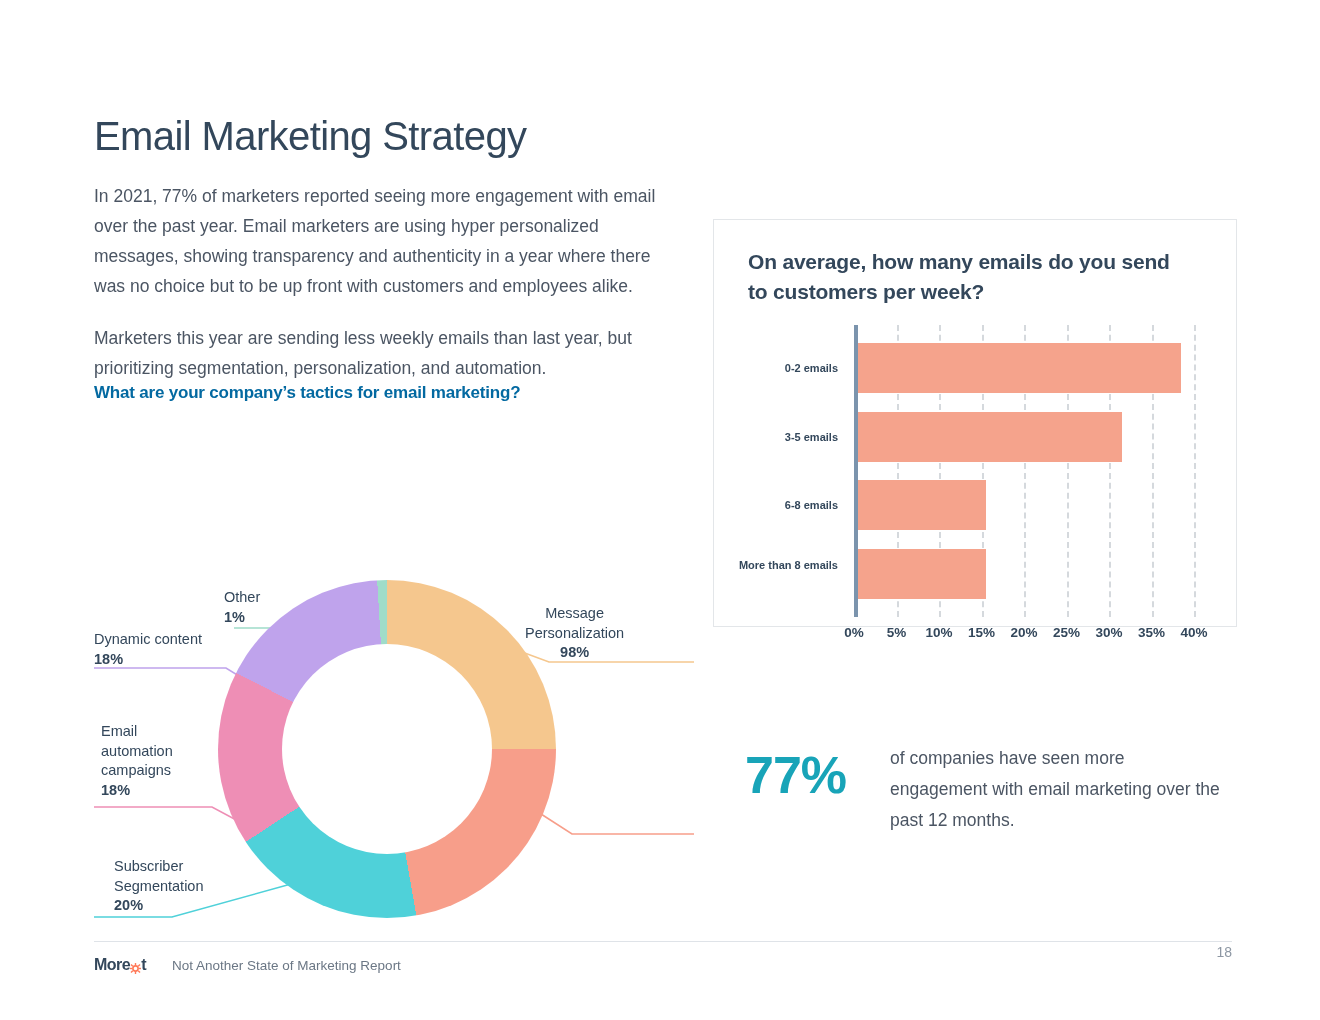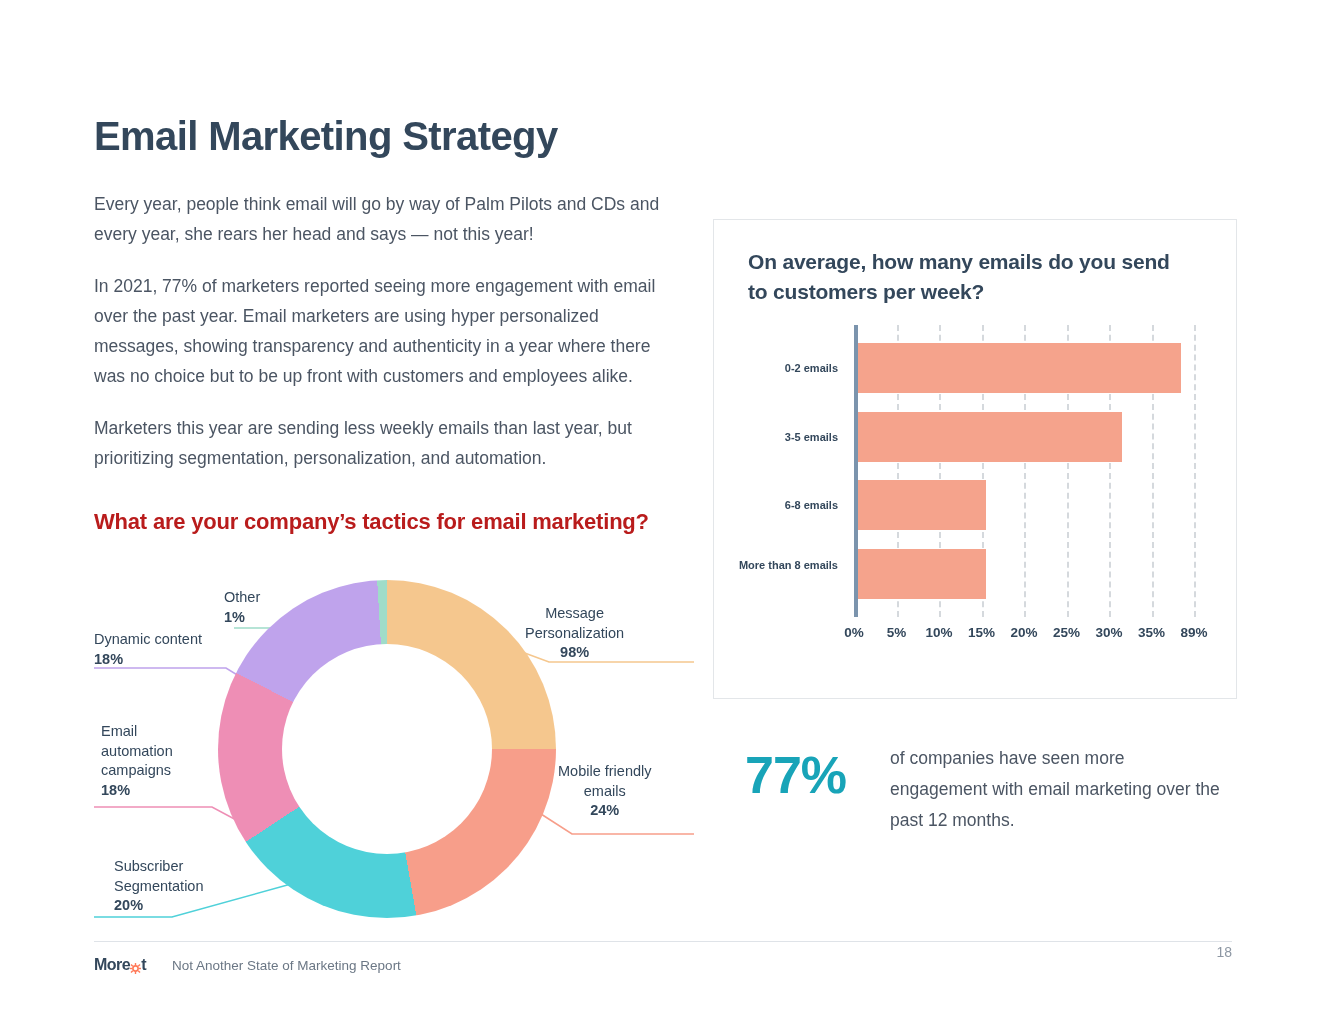--- a/index.html
+++ b/index.html
@@ -27,41 +27,40 @@
   .chapter-eyebrow {
     font-size: 19px;
     font-weight: bold;
     letter-spacing: 1.0px;
     color: #1aa5b8;
     text-transform: uppercase;
     line-height: 1.2;
   }
   .chapter-title {
     font-size: 40px;
-    font-weight: bold;
+    font-weight: normal;
     color: #33475b;
     letter-spacing: -0.6px;
     margin-top: 10px;
     line-height: 1.12;
   }
   .body-para {
     font-size: 17.5px;
     line-height: 30px;
     color: #4b5563;
     width: 590px;
     margin-top: 22px;
     font-weight: 300;
   }
   .body-para.p1 { margin-top: 30px; }
 
   .pie-question {
-    font-size: 22px;
-    font-weight: bold;
-    color: #b91c1c;
-    margin-top: 36px;
+    font-size: 17px;
+    font-weight: bold;
+    color: #0369a1;
     letter-spacing: -0.2px;
   }
 
   
   .donut-wrap {
     position: absolute;
     left: 94px;
     top: 572px;
     width: 600px;
     height: 365px;
@@ -98,21 +97,21 @@
   .pie-label.left { text-align: left; }
 
   .leader { position: absolute; }
 
   
   .bar-panel {
     position: absolute;
     left: 713px;
     top: 219px;
     width: 524px;
-    height: 480px;
+    height: 408px;
     border: 1px solid #e3e6e9;
     background: #ffffff;
   }
   .bar-title {
     position: absolute;
     left: 34px;
     top: 27px;
     width: 430px;
     font-size: 21px;
     font-weight: bold;
@@ -256,21 +255,20 @@
     font-weight: 300;
   }
 </style>
 </head>
 <body>
 
 <div class="page">
 
   <div class="left-col">
     <h1 class="chapter-title">Email Marketing Strategy</h1>
-    <p class="body-para p1">Every year, people think email will go by way of Palm Pilots and CDs and every year, she rears her head and says — not this year!</p>
     <p class="body-para">In 2021, 77% of marketers reported seeing more engagement with email over the past year. Email marketers are using hyper personalized messages, showing transparency and authenticity in a year where there was no choice but to be up front with customers and employees alike.</p>
     <p class="body-para">Marketers this year are sending less weekly emails than last year, but prioritizing segmentation, personalization, and automation.</p>
     <div class="pie-question">What are your company’s tactics for email marketing?</div>
   </div>
 
   <div class="donut-wrap">
 
     <svg class="leader" width="600" height="365" style="left:0;top:0;">
 
       <polyline id="ld-other" points="140,56 185,56 196,76" fill="none" stroke="#9fdcc9" stroke-width="1.6"></polyline>
@@ -312,25 +310,20 @@
       <span>Segmentation</span>
       <span class="pct">20%</span>
     </div>
 
     <div class="pie-label right" style="left:431px; top:32px;">
       <span>Message</span><br>
       <span>Personalization</span>
       <span class="pct">98%</span>
     </div>
 
-    <div class="pie-label right" style="left:464px; top:190px;">
-      <span>Mobile friendly</span><br>
-      <span>emails</span>
-      <span class="pct">24%</span>
-    </div>
   </div>
 
   <div class="bar-panel">
     <div class="bar-title">On average, how many emails do you send to customers per week?</div>
     <div class="chart-area">
       <div class="plot" id="bar-plot">
         <div class="axis-line"></div>
       <div class="gridline" style="left: 42.5px;"></div>
           <div class="gridline" style="left: 85px;"></div>
           <div class="gridline" style="left: 127.5px;"></div>
@@ -356,21 +349,21 @@
           </div>
           <div class="cat-label" style="top: 230.6px;">More than 8 emails</div>
           <div class="x-tick" style="left: 0px;">0%</div>
           <div class="x-tick" style="left: 42.5px;">5%</div>
           <div class="x-tick" style="left: 85px;">10%</div>
           <div class="x-tick" style="left: 127.5px;">15%</div>
           <div class="x-tick" style="left: 170px;">20%</div>
           <div class="x-tick" style="left: 212.5px;">25%</div>
           <div class="x-tick" style="left: 255px;">30%</div>
           <div class="x-tick" style="left: 297.5px;">35%</div>
-          <div class="x-tick" style="left: 340px;">89%</div>
+          <div class="x-tick" style="left: 340px;">40%</div>
         </div>
     </div>
   </div>
 
   <div class="stat-block">
     <div class="stat-number">77%</div>
     <div class="stat-text">of companies have seen more engagement with email marketing over the past 12 months.</div>
   </div>
 
   <div class="footer-rule"></div>

